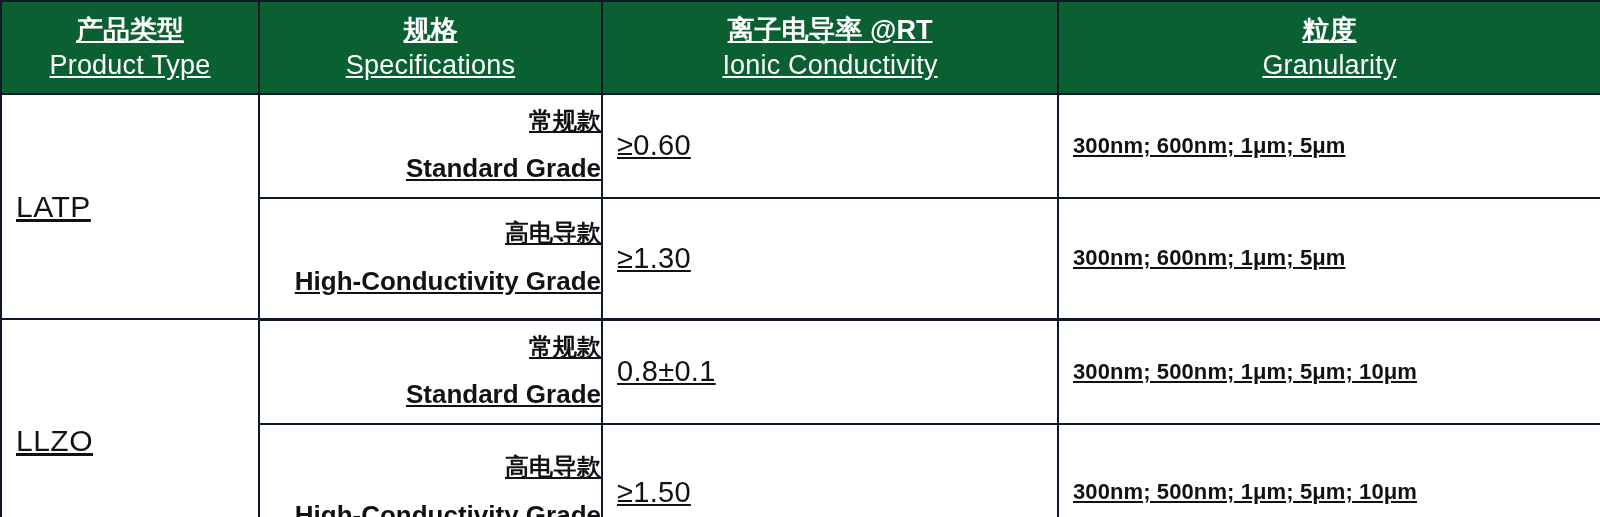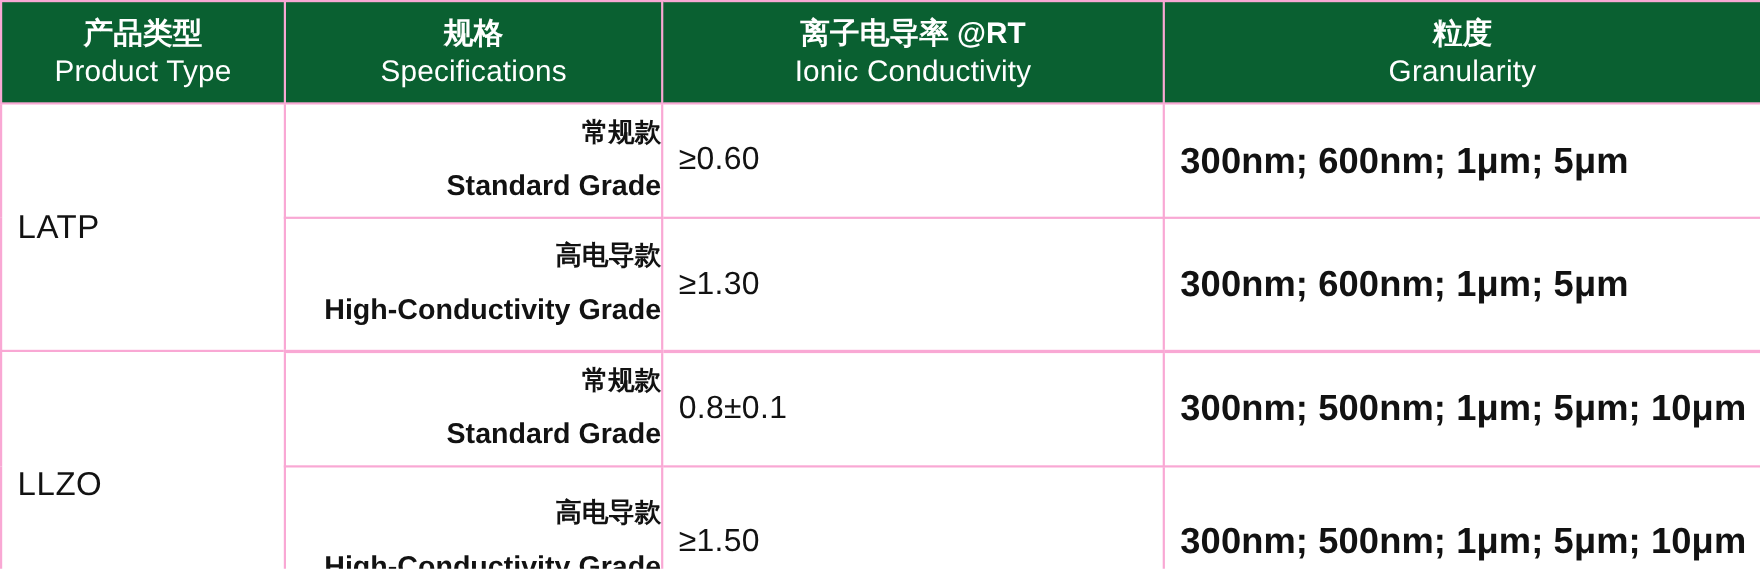--- a/index.html
+++ b/index.html
@@ -19,24 +19,25 @@
     border-collapse: collapse;
     table-layout: fixed;
   }
   .spec-table col.c1 { width: 258px; }
   .spec-table col.c2 { width: 343px; }
   .spec-table col.c3 { width: 456px; }
   .spec-table col.c4 { width: 543px; }
 
   .spec-table th,
   .spec-table td {
-    border: 2px solid #f9a8d4;
+    border: 2px solid #0f172a;
     padding: 0;
     vertical-align: middle;
     box-sizing: border-box;
+    text-decoration: underline;
   }
 
   thead th {
     background: #0a6031;
     color: #ffffff;
     height: 93px;
     text-align: center;
     font-weight: 700;
     font-size: 27px;
     line-height: 1.28;
@@ -84,21 +85,21 @@
   td.cond-cell {
     padding: 0 0 0 14px;
     font-size: 29px;
     font-weight: 400;
     text-align: left;
     letter-spacing: .3px;
   }
 
   td.gran-cell {
     padding: 0 0 0 14px;
-    font-size: 33px;
+    font-size: 22px;
     font-weight: 700;
     text-align: left;
     letter-spacing: .1px;
   }
 
   tr.r-latp-std  td { height: 88px; }
   tr.r-latp-high td { height: 121px; }
   tr.r-llzo-std  td { height: 76px; }
   tr.r-llzo-high td { height: 137px; }
 

